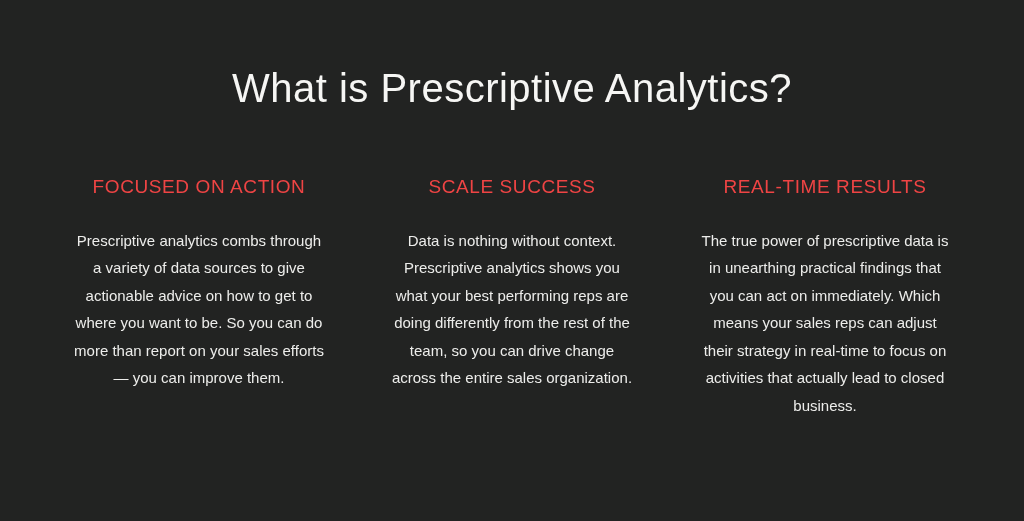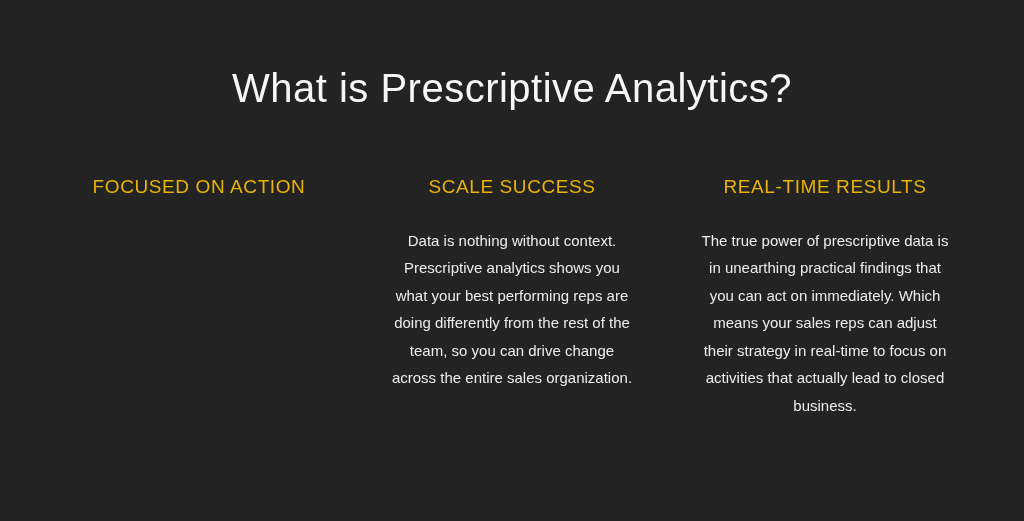--- a/index.html
+++ b/index.html
@@ -32,21 +32,21 @@
     gap: 63px;
     justify-content: center;
   }
   .feature-column {
     width: 250px;
     flex: 0 0 250px;
     text-align: center;
   }
   .feature-heading {
     margin: 0;
-    color: #eab308;
+    color: #ef4444;
     font-size: 19px;
     font-weight: 400;
     letter-spacing: 0.6px;
     line-height: 1.2;
   }
   .feature-body {
     margin: 28px 0 0;
     color: #ededeb;
     font-size: 15px;
     line-height: 27.5px;
@@ -56,20 +56,21 @@
 </head>
 <body>
 
 <div class="section">
   <h1 class="page-title">What is Prescriptive Analytics?</h1>
 
   <div class="columns-row">
 
     <div class="feature-column">
       <h2 class="feature-heading">FOCUSED ON ACTION</h2>
+      <p class="feature-body">Prescriptive analytics combs through a variety of data sources to give actionable advice on how to get to where you want to be. So you can do more than report on your sales efforts — you can improve them.</p>
     </div>
 
     <div class="feature-column">
       <h2 class="feature-heading">SCALE SUCCESS</h2>
       <p class="feature-body">Data is nothing without context. Prescriptive analytics shows you what your best performing reps are doing differently from the rest of the team, so you can drive change across the entire sales organization.</p>
     </div>
 
     <div class="feature-column">
       <h2 class="feature-heading">REAL-TIME RESULTS</h2>
       <p class="feature-body">The true power of prescriptive data is in unearthing practical findings that you can act on immediately. Which means your sales reps can adjust their strategy in real-time to focus on activities that actually lead to closed business.</p>

